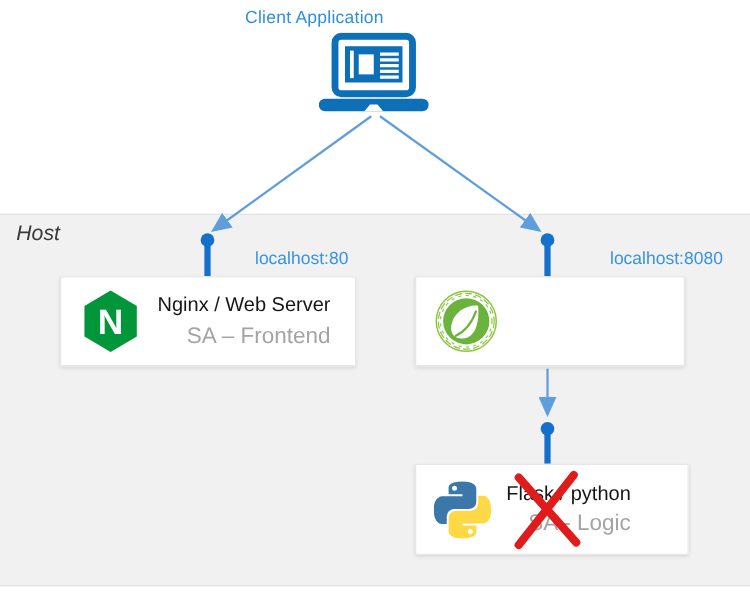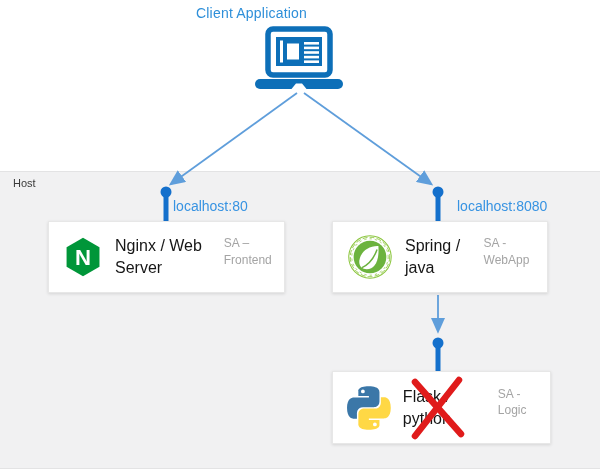--- a/index.html
+++ b/index.html
@@ -12,35 +12,35 @@
     left:0;top:5px;width:503px;text-align:center;
     font-size:14px;color:#2e8fd9;letter-spacing:.2px;
   }
   .host-region{
     left:0;top:171px;width:600px;height:298px;
     background:#f1f1f2;border-top:1px solid #e3e3e4;border-bottom:1px solid #e3e3e4;
     box-sizing:border-box;
   }
   .host-label{
     position:absolute;left:13px;top:5px;
-    font-size:11px;color:#3a3a3a;
+    font-size:17px;color:#3a3a3a;font-style:italic;
   }
-  .port-label{font-size:14px;color:#3793e2;white-space:nowrap;}
+  .port-label{font-size:14px;color:#3793e2;white-space:nowrap;margin-left:31px;}
   .node{
     background:#fff;border:1px solid #e7e7e7;
     box-shadow:0 1px 3px rgba(0,0,0,.12);
     display:flex;align-items:center;box-sizing:border-box;
     padding-left:14px;gap:12px;
   }
   .node-nginx{left:48px;top:221px;width:237px;height:72px;}
   .node-spring{left:332px;top:221px;width:216px;height:72px;}
   .node-flask{left:332px;top:371px;width:219px;height:73px;}
-  .node-text{display:flex;flex-direction:row;line-height:1.35;}
+  .node-text{display:flex;flex-direction:column;line-height:1.35;align-items:flex-end;}
   .node-title{font-size:16px;color:#161616;}
-  .node-subtitle{font-size:12px;color:#a4a4a4;}
+  .node-subtitle{font-size:18px;color:#a4a4a4;}
   svg{display:block;}
   .overlay{left:0;top:0;pointer-events:none;}
 </style>
 </head>
 <body>
 
 <div class="canvas">
 
   <div class="abs host-region">
     <span class="host-label">Host</span>
@@ -95,24 +95,20 @@
 
   <div class="abs node node-spring">
     <svg width="52" height="52" viewBox="0 0 52 52">
       <circle cx="26" cy="26" r="24" fill="none" stroke="#8cc63f" stroke-width="1.2"></circle>
       <circle cx="26" cy="26" r="22.3" fill="none" stroke="#8cc63f" stroke-width="1" stroke-dasharray="5.5 2.5"></circle>
       <circle cx="26" cy="26" r="20.6" fill="none" stroke="#8cc63f" stroke-width="0.9" stroke-dasharray="2.5 3.5"></circle>
       <circle cx="26" cy="26" r="18.5" fill="#6cb33e"></circle>
       <path d="M35.5 13.5 C 25 13, 15.5 19.5, 14 30 C 13.2 36, 16.8 39.8, 22.3 39.8 C 31.5 39.8, 36.8 30.5, 35.5 13.5 Z" fill="#ffffff"></path>
       <path d="M17 38 C 24.5 34.5, 30.5 27.5, 34 17.5" fill="none" stroke="#6cb33e" stroke-width="1.7"></path>
     </svg>
-    <div class="node-text">
-      <div class="node-title">Spring / java</div>
-      <div class="node-subtitle">SA - WebApp</div>
-    </div>
   </div>
 
   <div class="abs node node-flask">
     <svg width="46" height="46" viewBox="0 0 256 255">
       <path fill-rule="evenodd" fill="#3b77a8" d="M126.9.07c-64.83 0-60.78 28.12-60.78 28.12l.07 29.13h61.87v8.74H41.63S.14 61.35.14 126.77c0 65.42 36.21 63.1 36.21 63.1h21.61v-30.36s-1.17-36.21 35.63-36.21h61.36s34.48.56 34.48-33.32V33.97S194.67.07 126.9.07zM92.8 19.66a11.13 11.13 0 0 1 11.13 11.13 11.13 11.13 0 0 1-11.13 11.13 11.13 11.13 0 0 1-11.13-11.13 11.13 11.13 0 0 1 11.13-11.13z"></path>
       <path fill-rule="evenodd" fill="#ffd845" d="M128.76 254.13c64.83 0 60.78-28.12 60.78-28.12l-.07-29.13H127.6v-8.74h86.44s41.49 4.7 41.49-60.71c0-65.42-36.21-63.1-36.21-63.1h-21.61v30.36s1.17 36.21-35.63 36.21h-61.36s-34.48-.56-34.48 33.32v56.01s-5.24 33.9 62.52 33.9zm34.11-19.59a11.13 11.13 0 0 1-11.13-11.13 11.13 11.13 0 0 1 11.13-11.13 11.13 11.13 0 0 1 11.13 11.13 11.13 11.13 0 0 1-11.13 11.13z"></path>
     </svg>
     <div class="node-text">
       <div class="node-title">Flask / python</div>
       <div class="node-subtitle">SA - Logic</div>

